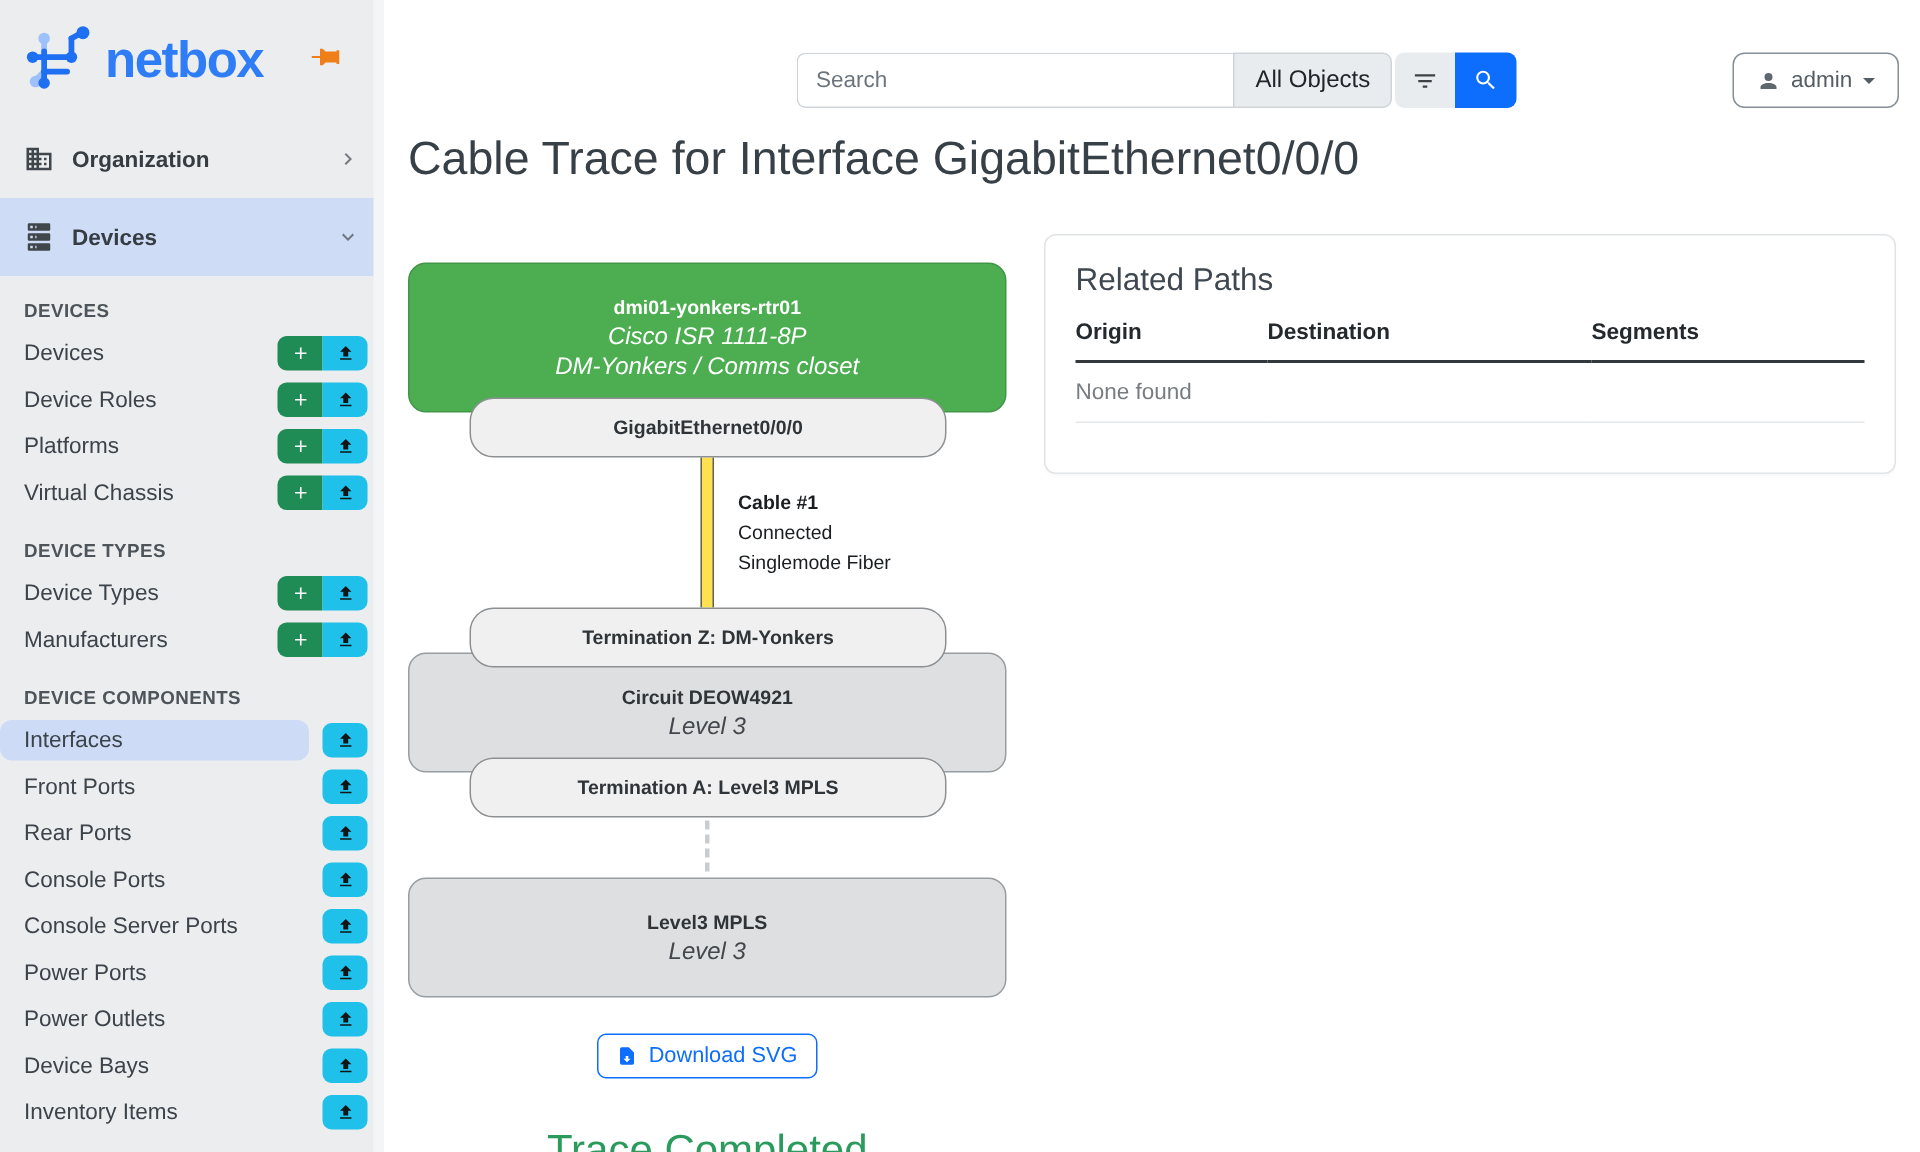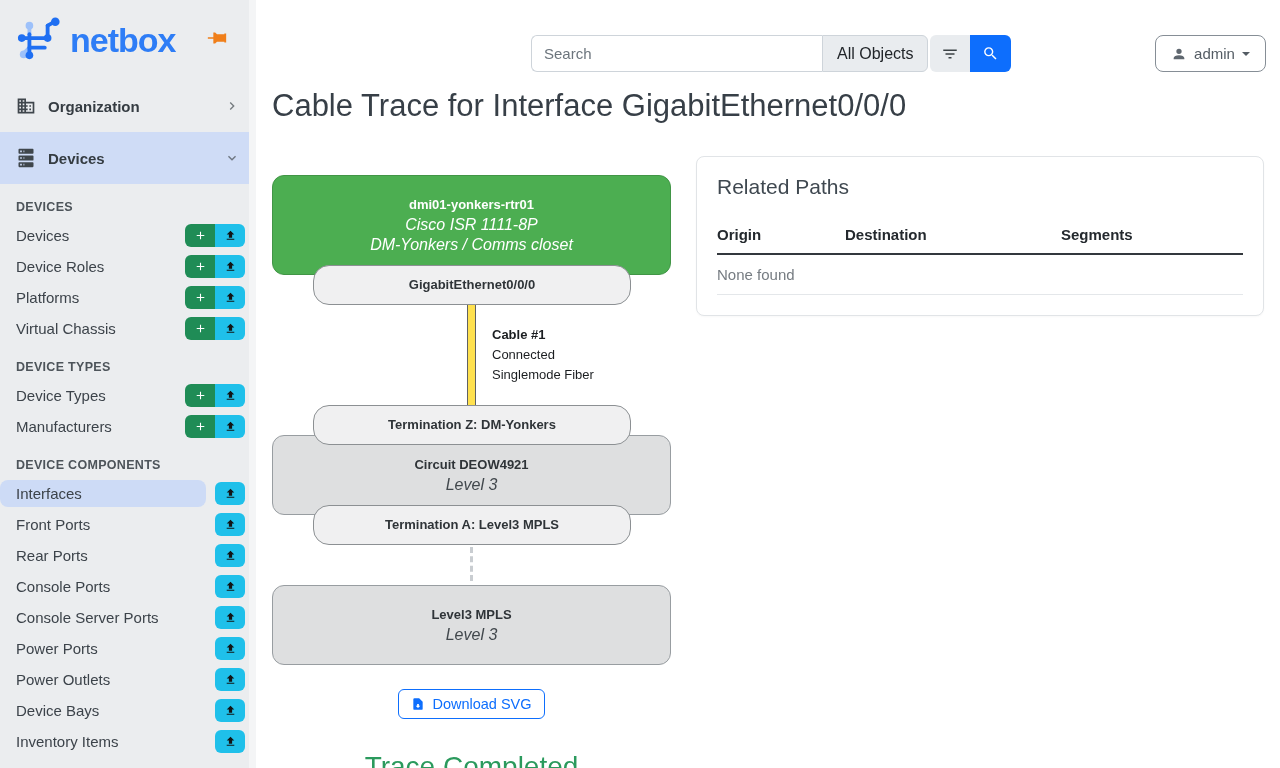--- a/index.html
+++ b/index.html
@@ -91,21 +91,21 @@
     background:#fff; border:1px solid #0d6efd; border-radius:6px; color:#0d6efd;
     font-size:14.5px; cursor:pointer; font-family:"Liberation Sans","DejaVu Sans",sans-serif; }
   .trace-status { position:absolute; left:16px; top:733px; width:399px; text-align:center;
     font-size:28px; color:#2b9a5d; }
 
   
   .card { position:absolute; left:440px; top:138px; width:568px; height:160px;
     background:#fff; border:1px solid #e1e4e7; border-radius:8px; padding:18px 20px;
     box-shadow:0 1px 2px rgba(0,0,0,.03); }
   .card-title { font-size:21px; font-weight:400; color:#3f4850; }
-  .paths-table { width:100%; border-collapse:collapse; margin-top:21px; }
+  .paths-table { width:100%; border-collapse:collapse; margin-top:8px; }
   .paths-table th { text-align:left; font-size:15px; color:#24292e; padding:6px 0 10px 0;
     border-bottom:2px solid #33383d; }
   .paths-table td { font-size:15px; color:#767c82; padding:11px 0;
     border-bottom:1px solid #e4e7ea; }
   .col-origin { width:128px; } .col-dest { width:216px; }
 
   svg { display:block; }
 </style>
 </head>
 <body>

